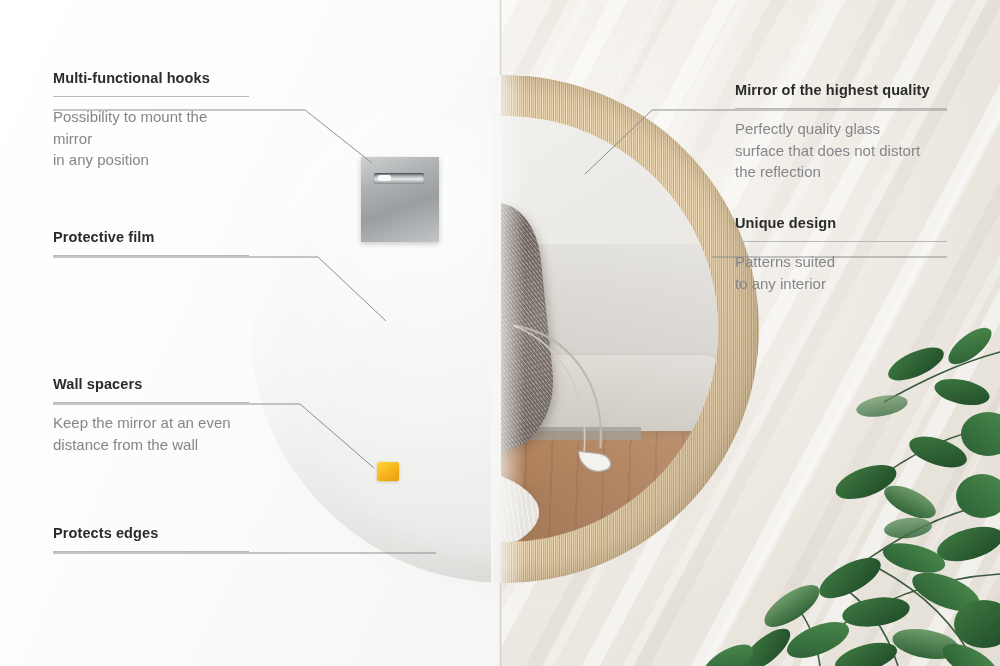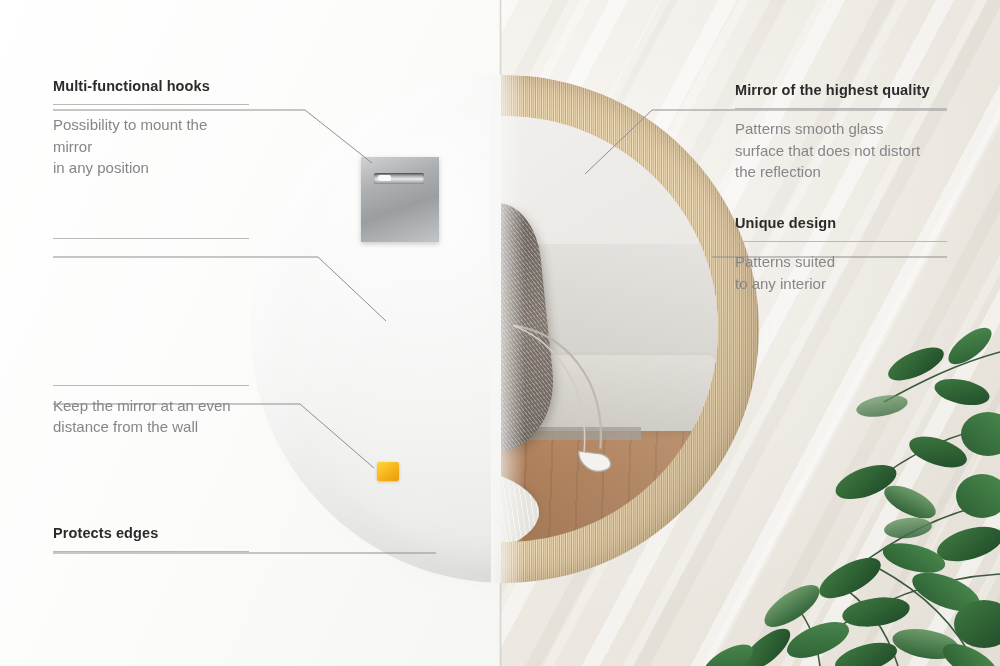--- a/index.html
+++ b/index.html
@@ -294,46 +294,48 @@
     <g stroke="#8f8f8f" stroke-width="1" fill="none" shape-rendering="geometricPrecision">
       <path d="M53 110 H305 L372 163"></path>
       <path d="M53 257 H318 L386 321"></path>
       <path d="M53 404 H300 L374 468"></path>
       <path d="M53 553 H436"></path>
       <path d="M947 110 H652 L585 174"></path>
       <path d="M947 257 H712"></path>
     </g>
   </svg>
 
-  <div class="callout left-callout" style="top:78px;">
+  <div class="callout left-callout" style="top:70px;">
     <div class="title">Multi-functional hooks</div>
     <div class="rule"></div>
     <div class="desc">Possibility to mount the mirror
 in any position</div>
   </div>
 
   <div class="callout left-callout" style="top:229px;">
+    <div class="title">Protective film</div>
     <div class="rule"></div>
   </div>
 
   <div class="callout left-callout" style="top:376px;">
+    <div class="title">Wall spacers</div>
     <div class="rule"></div>
     <div class="desc">Keep the mirror at an even
 distance from the wall</div>
   </div>
 
   <div class="callout left-callout" style="top:525px;">
     <div class="title">Protects edges</div>
     <div class="rule"></div>
   </div>
 
   <div class="callout right-callout" style="top:82px;">
     <div class="title">Mirror of the highest quality</div>
     <div class="rule"></div>
-    <div class="desc">Patterns smooth glass
+    <div class="desc">Perfectly quality glass
 surface that does not distort
 the reflection</div>
   </div>
 
   <div class="callout right-callout" style="top:215px;">
     <div class="title">Unique design</div>
     <div class="rule"></div>
     <div class="desc">Patterns suited
 to any interior</div>
   </div>

